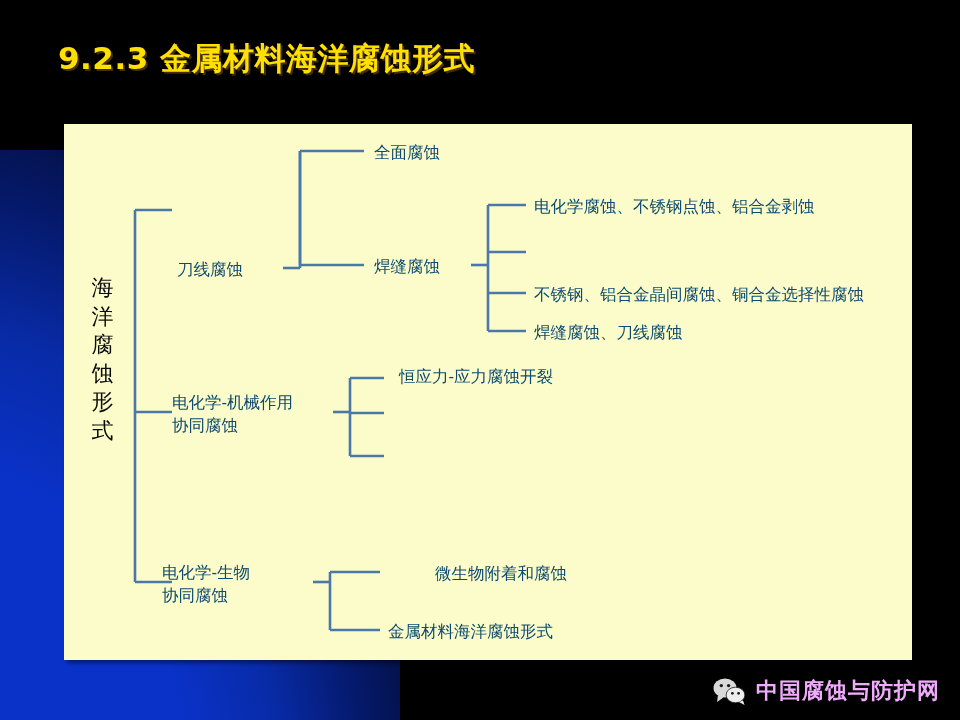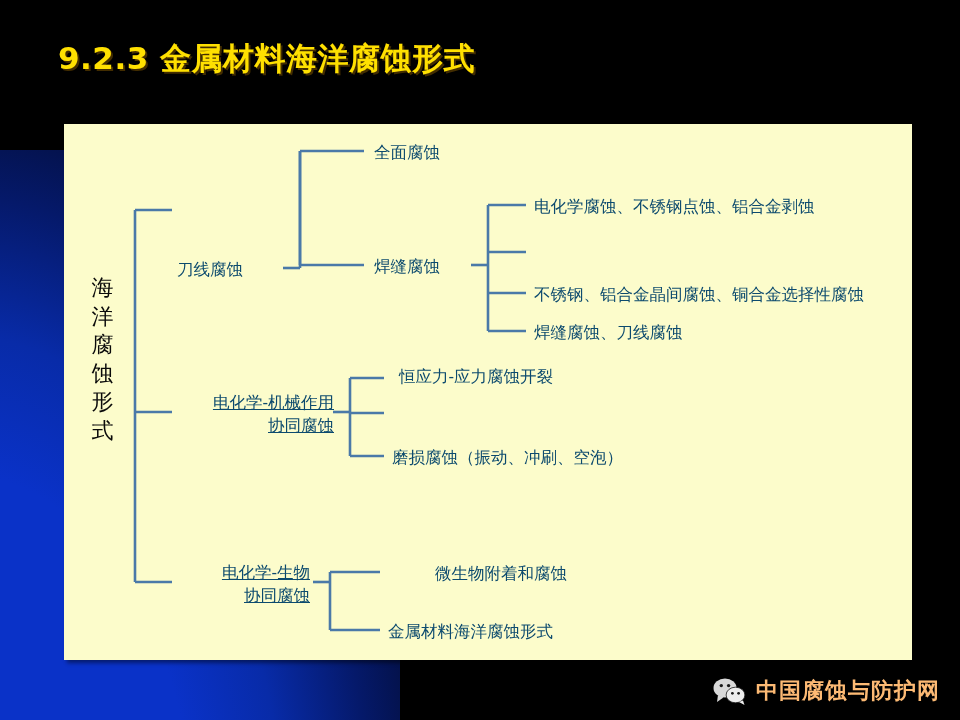--- a/index.html
+++ b/index.html
@@ -31,34 +31,34 @@
     position:absolute;left:64px;top:124px;width:848px;height:536px;
     background:#fcfccb;
     box-shadow:3px 3px 4px rgba(0,0,0,.45);
   }
   .svg-layer{position:absolute;left:0;top:0;width:848px;height:536px;}
   .node{
     position:absolute;color:#0c4a6e;
     font-family:"DejaVu Serif","Liberation Serif",serif;
     font-size:16.5px;line-height:1.32;white-space:nowrap;
   }
-  .node.two-line{white-space:normal;text-align:right;line-height:1.38;text-decoration:underline;}
+  .node.two-line{white-space:normal;text-align:left;line-height:1.38;}
   #root-node{
     position:absolute;left:18px;top:150px;width:42px;
     font-family:"DejaVu Serif","Liberation Serif",serif;
     font-size:22px;color:#0a0a0a;text-align:center;
     line-height:1.30;letter-spacing:1px;
   }
   #root-node span{display:block;}
   #watermark{
     position:absolute;right:20px;bottom:14px;
     display:flex;align-items:center;gap:9px;
   }
   #wm-label{
-    color:#fdba74;font-size:22px;font-weight:bold;
+    color:#f0abfc;font-size:22px;font-weight:bold;
     font-family:"DejaVu Sans","Liberation Sans",sans-serif;
     letter-spacing:1px;
   }
   .wechat{display:block;}
 </style>
 </head>
 <body>
 
 <div id="slide">
 
@@ -112,35 +112,34 @@
       <span>式</span>
     </div>
 
     <div class="node" style="left:113px;top:135px;">刀线腐蚀</div>
 
     <div class="node two-line" style="left:108px;top:268px;width:162px;">
       <div>电化学-机械作用</div>
       <div>协同腐蚀</div>
     </div>
 
-    <div class="node two-line" style="left:108px;top:438px;width:138px;">
+    <div class="node two-line" style="left:98px;top:438px;width:138px;">
       <div>电化学-生物</div>
       <div>协同腐蚀</div>
     </div>
 
     <div class="node" style="left:310px;top:18px;">全面腐蚀</div>
 
     <div class="node" style="left:310px;top:132px;">焊缝腐蚀</div>
 
     <div class="node" style="left:470px;top:72px;">电化学腐蚀、不锈钢点蚀、铝合金剥蚀</div>
     <div class="node" style="left:470px;top:160px;">不锈钢、铝合金晶间腐蚀、铜合金选择性腐蚀</div>
     <div class="node" style="left:470px;top:198px;">焊缝腐蚀、刀线腐蚀</div>
 
     <div class="node" style="left:328px;top:242px;margin-left:7px;">恒应力-应力腐蚀开裂</div>
-    <div class="node" style="left:328px;top:323px;">磨损腐蚀（振动、冲刷、空泡）</div>
 
     <div class="node" style="left:324px;top:439px;margin-left:47px;">微生物附着和腐蚀</div>
     <div class="node" style="left:324px;top:497px;">金属材料海洋腐蚀形式</div>
 
   </div>
 
   <div id="watermark">
     <svg class="wechat" width="34" height="28" viewBox="0 0 34 28">
       <ellipse cx="12" cy="11" rx="11.5" ry="9.6" fill="#d9d9d9"></ellipse>
       <polygon points="5,18 4,25 10.5,20.5" fill="#d9d9d9"></polygon>

